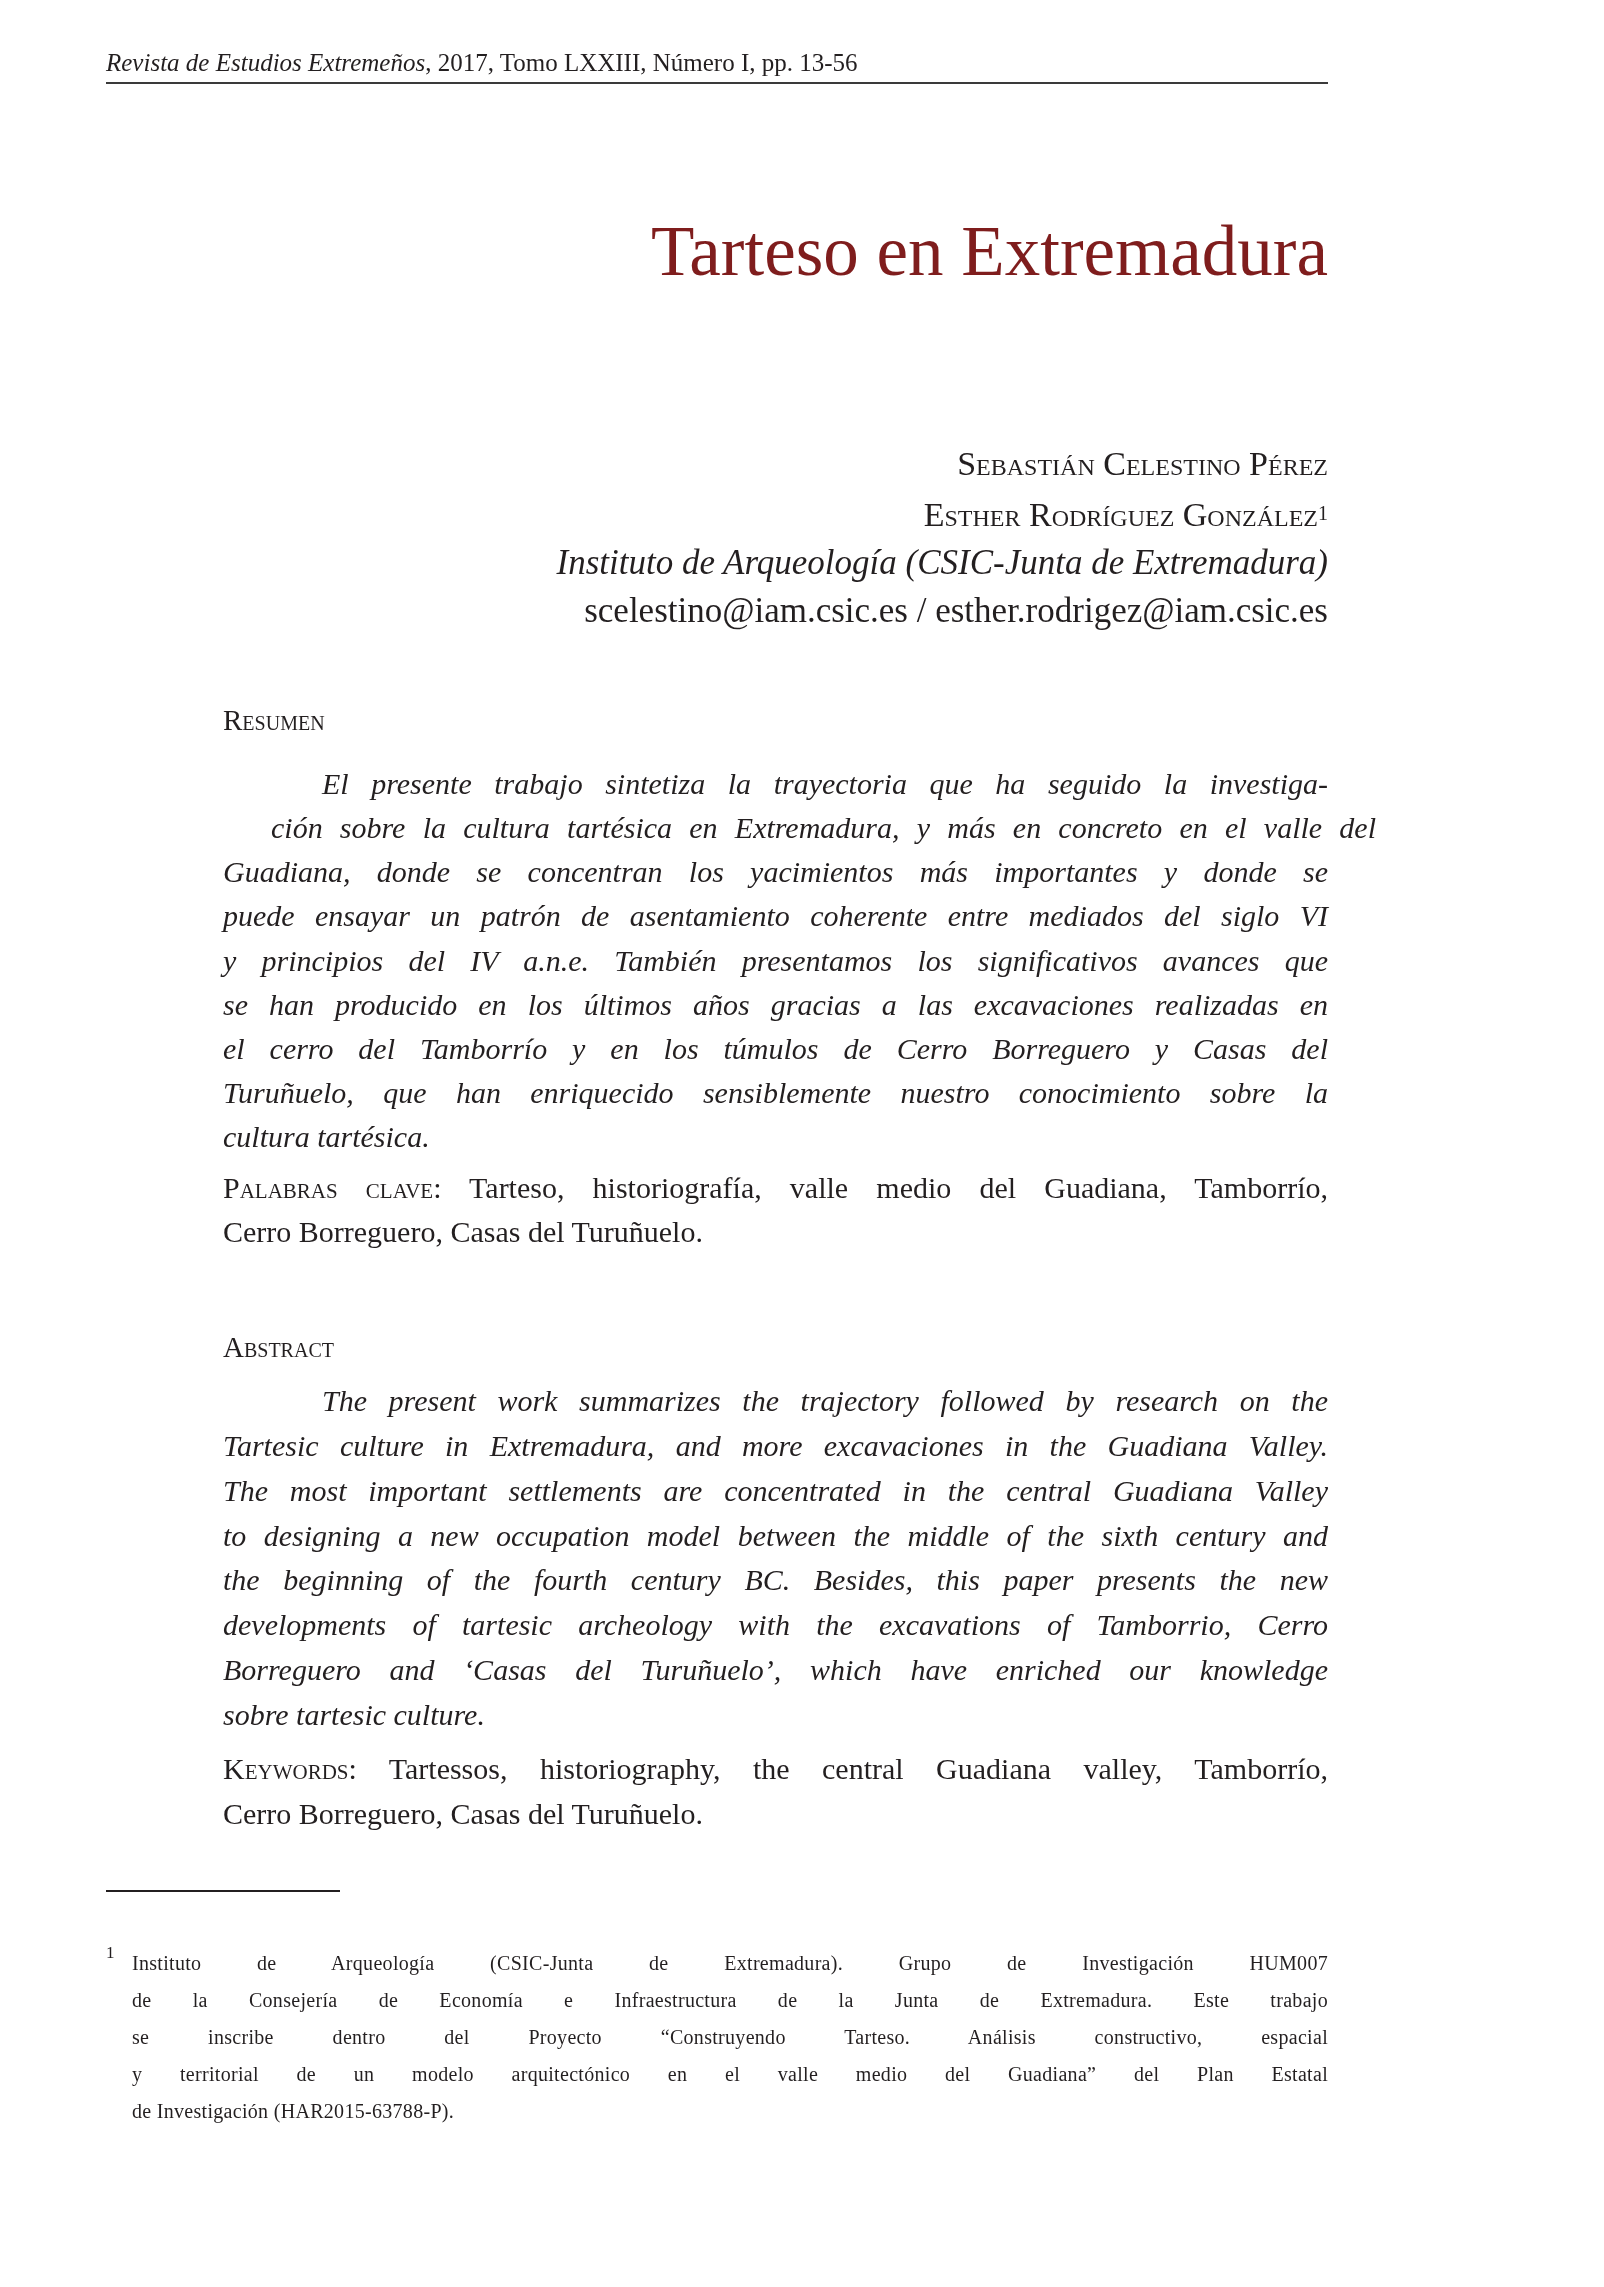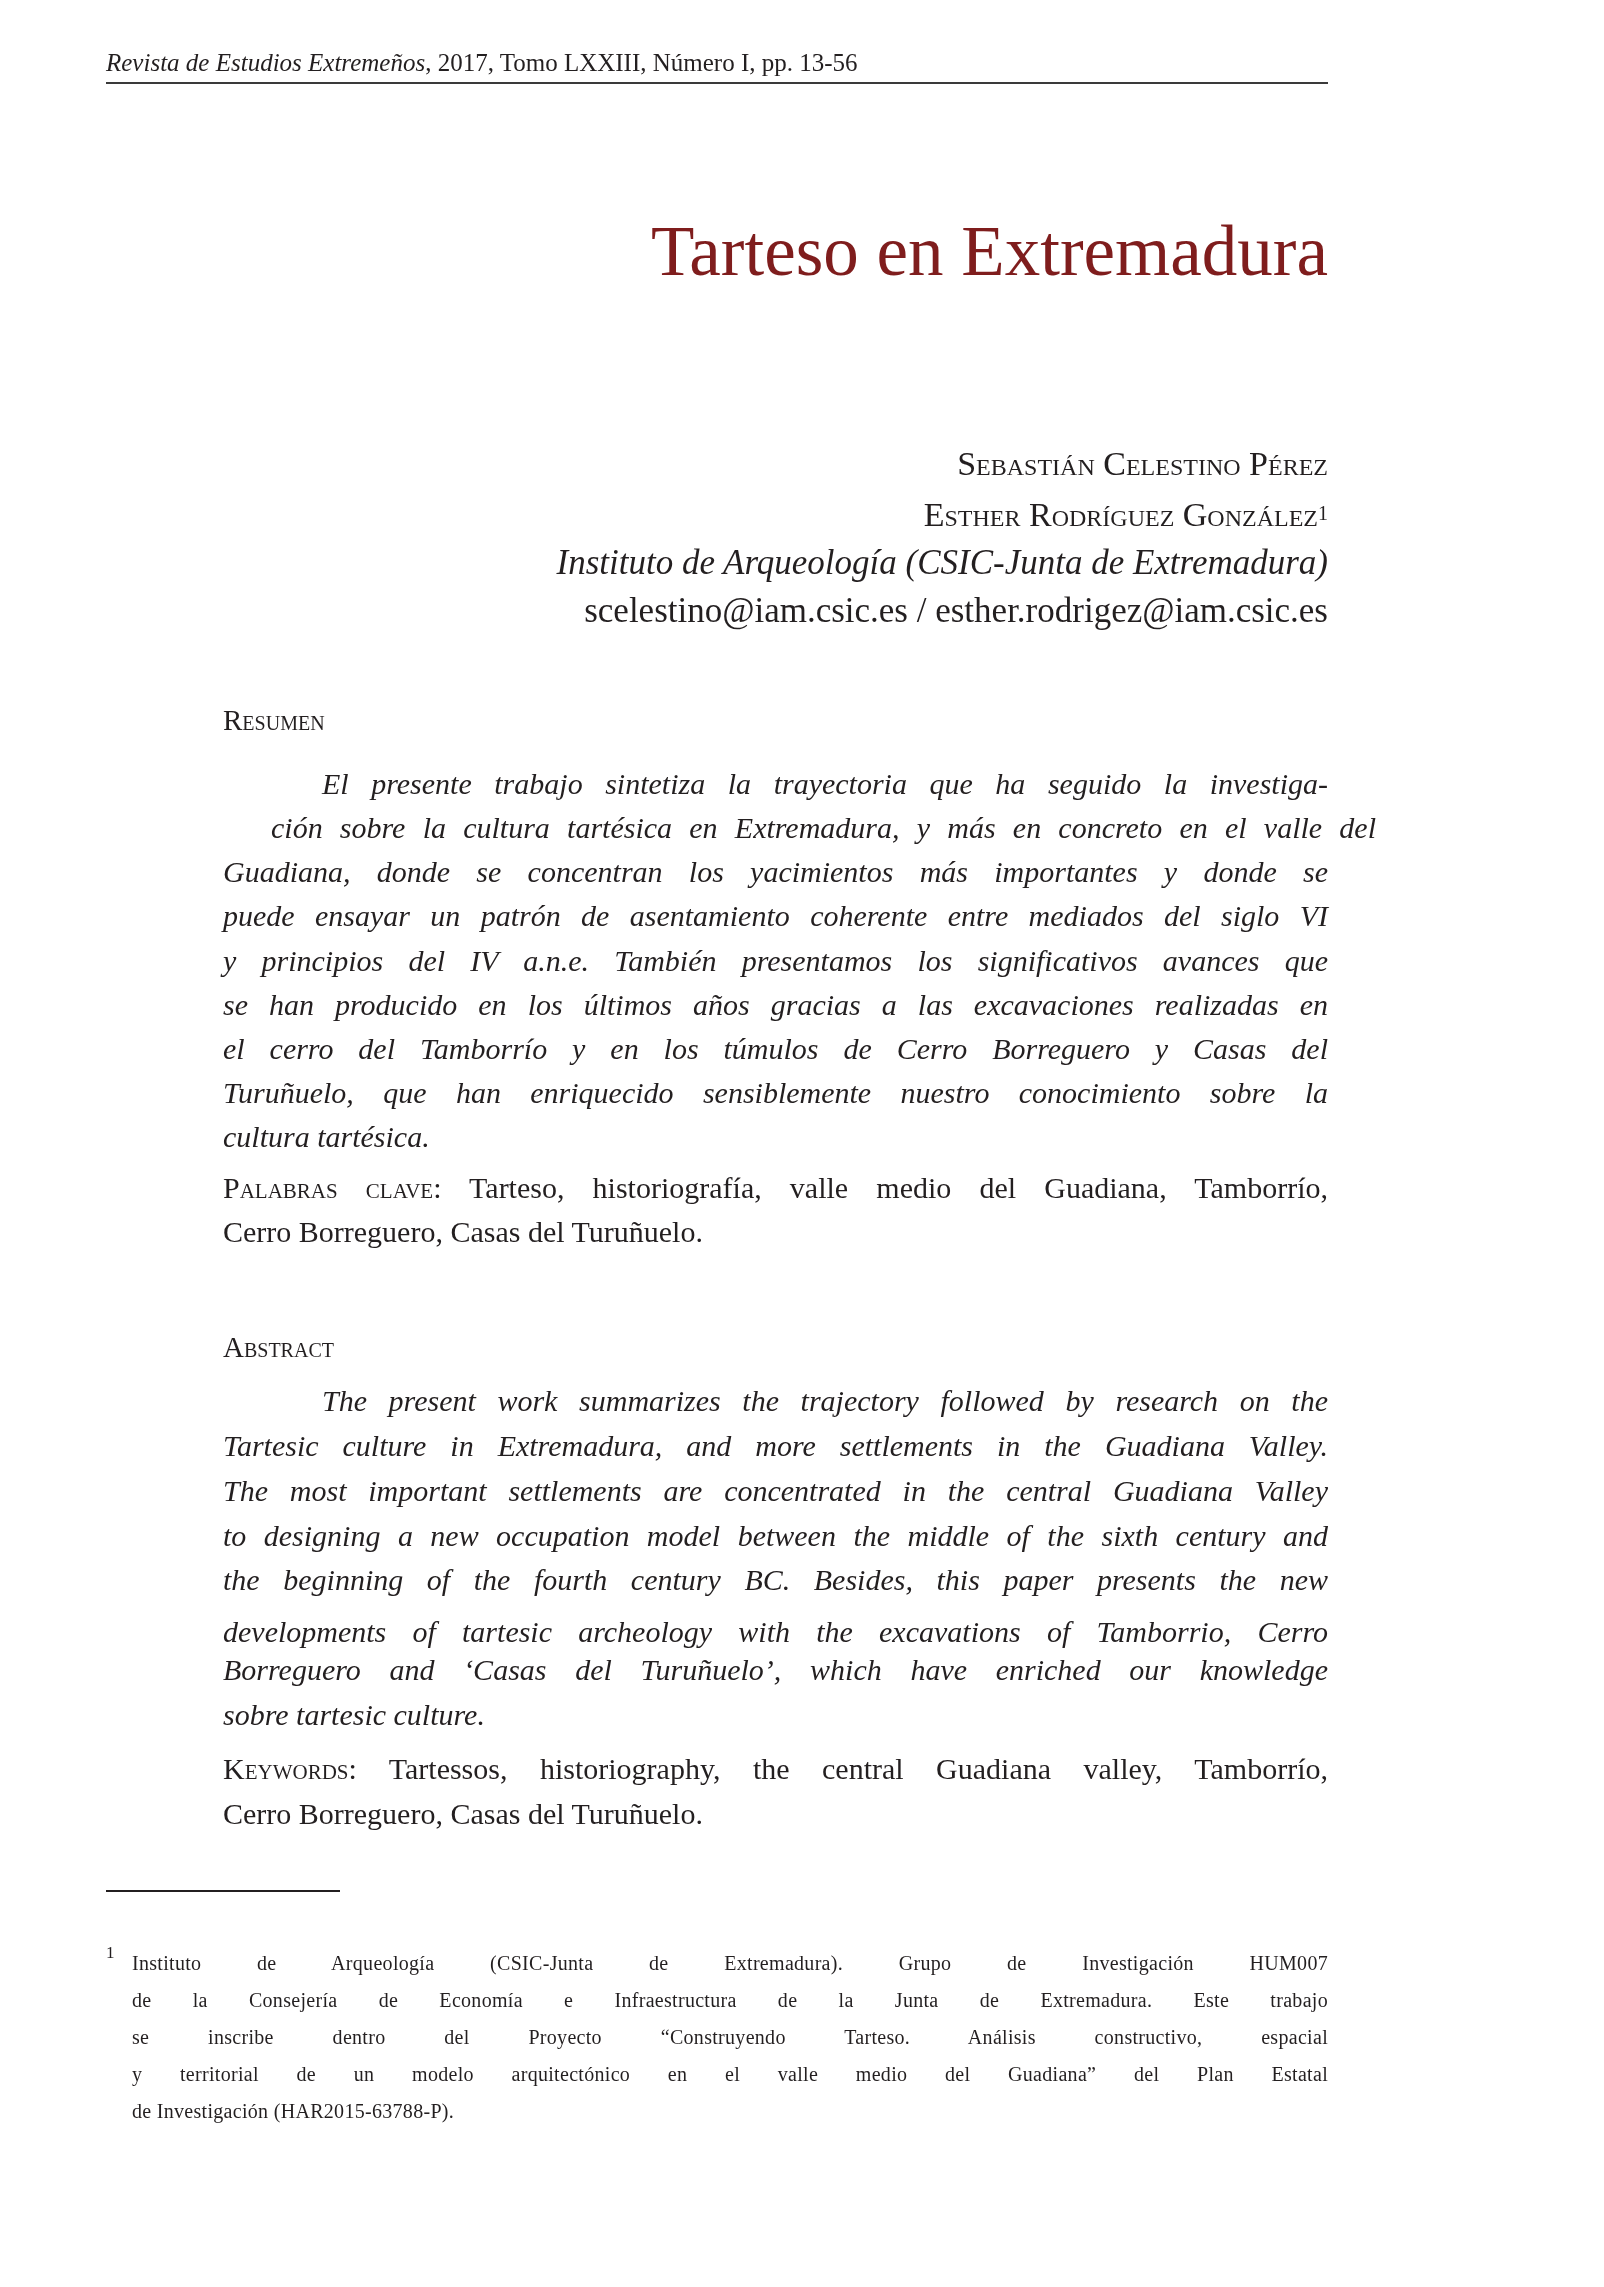--- a/index.html
+++ b/index.html
@@ -48,25 +48,25 @@
     <div class="line italic" style="top: 1031px;">el cerro del Tamborrío y en los túmulos de Cerro Borreguero y Casas del</div>
     <div class="line italic" style="top: 1075px;">Turuñuelo, que han enriquecido sensiblemente nuestro conocimiento sobre la</div>
     <div class="line italic last" style="top: 1119px;">cultura tartésica.</div>
   </div>
 <div class="line" id="res-kw-1" style="top:1170px"><span class="kw-label">Palabras clave</span><span>: Tarteso, historiografía, valle medio del Guadiana, Tamborrío,</span></div>
 <div class="line last" style="top:1214px">Cerro Borreguero, Casas del Turuñuelo.</div>
 
 <div class="abs sec-head" style="top:1330px">Abstract</div>
 <div id="abstract-body">
     <div class="line italic indent" style="top: 1383px;">The present work summarizes the trajectory followed by research on the</div>
-    <div class="line italic" style="top: 1428px;">Tartesic culture in Extremadura, and more settlements in the Guadiana Valley.</div>
+    <div class="line italic" style="top: 1428px;">Tartesic culture in Extremadura, and more excavaciones in the Guadiana Valley.</div>
     <div class="line italic" style="top: 1473px;">The most important settlements are concentrated in the central Guadiana Valley</div>
     <div class="line italic" style="top: 1518px;">to designing a new occupation model between the middle of the sixth century and</div>
     <div class="line italic" style="top: 1562px;">the beginning of the fourth century BC. Besides, this paper presents the new</div>
-    <div class="line italic" style="top: 1607px; margin-top: 7px;">developments of tartesic archeology with the excavations of Tamborrio, Cerro</div>
+    <div class="line italic" style="top: 1607px;">developments of tartesic archeology with the excavations of Tamborrio, Cerro</div>
     <div class="line italic" style="top: 1652px;">Borreguero and ‘Casas del Turuñuelo’, which have enriched our knowledge</div>
     <div class="line italic last" style="top: 1697px;">sobre tartesic culture.</div>
   </div>
 <div class="line" style="top:1751px"><span class="kw-label">Keywords</span><span>: Tartessos, historiography, the central Guadiana valley, Tamborrío,</span></div>
 <div class="line last" style="top:1796px">Cerro Borreguero, Casas del Turuñuelo.</div>
 
 <div class="fn-rule"></div>
 <div class="fn-mark">1</div>
 <div id="footnote-body">
     <div class="fn-line" style="top: 1947px;">Instituto de Arqueología (CSIC-Junta de Extremadura). Grupo de Investigación HUM007</div>

